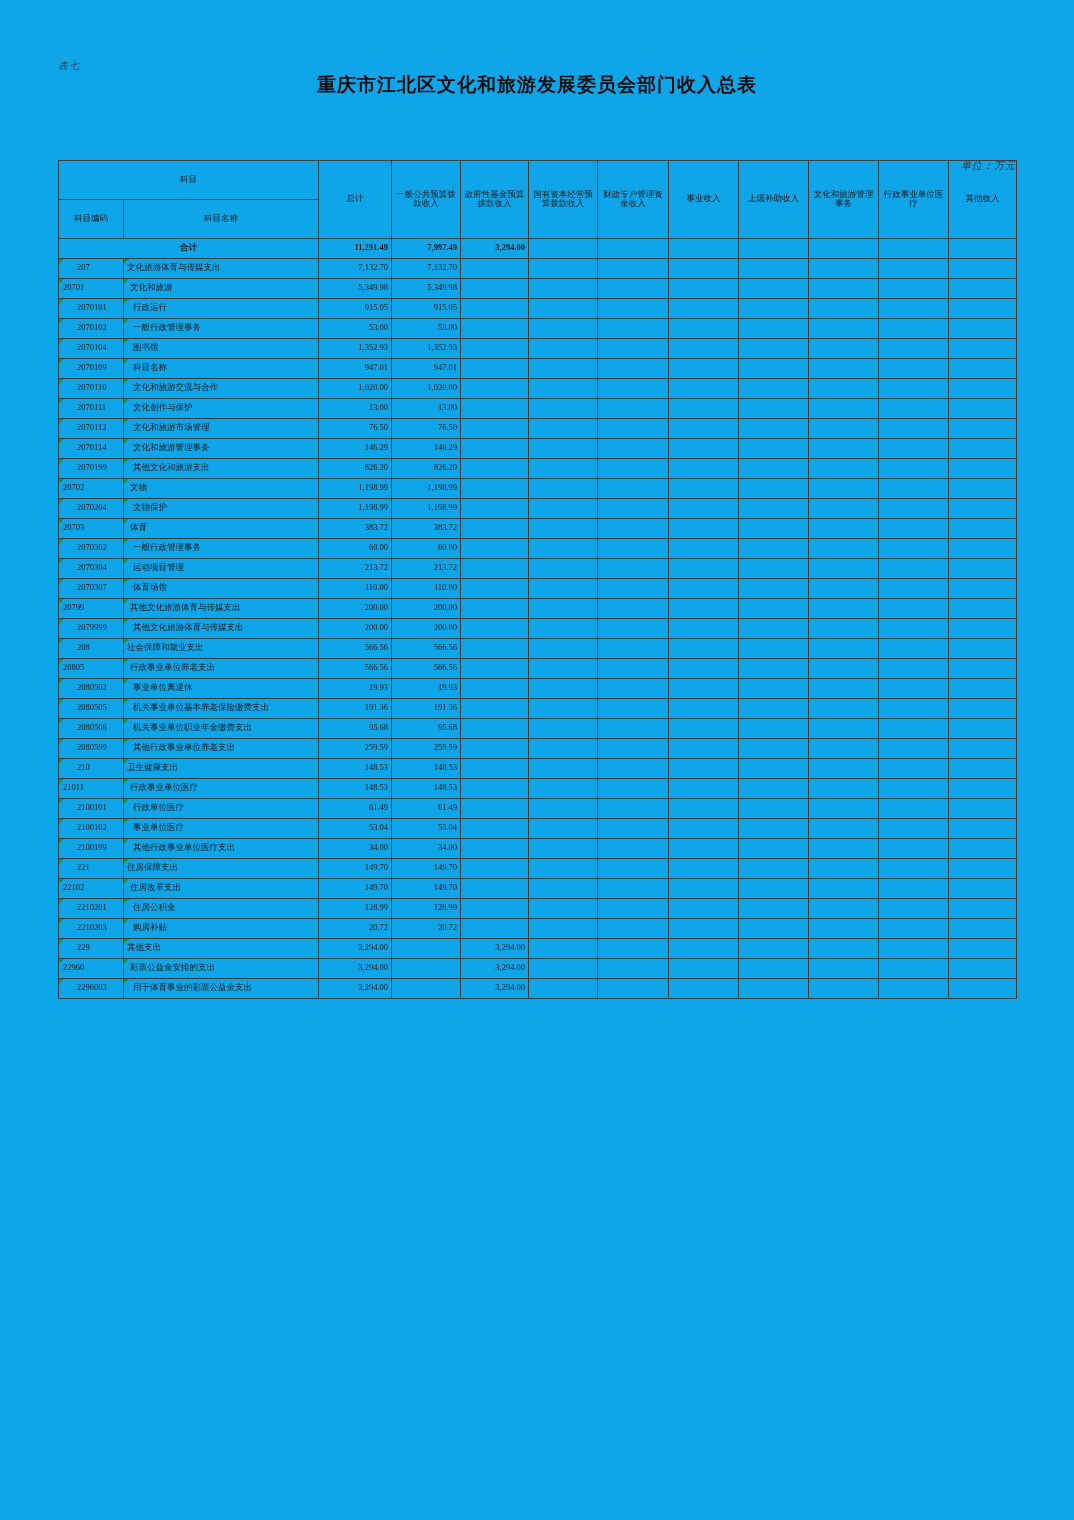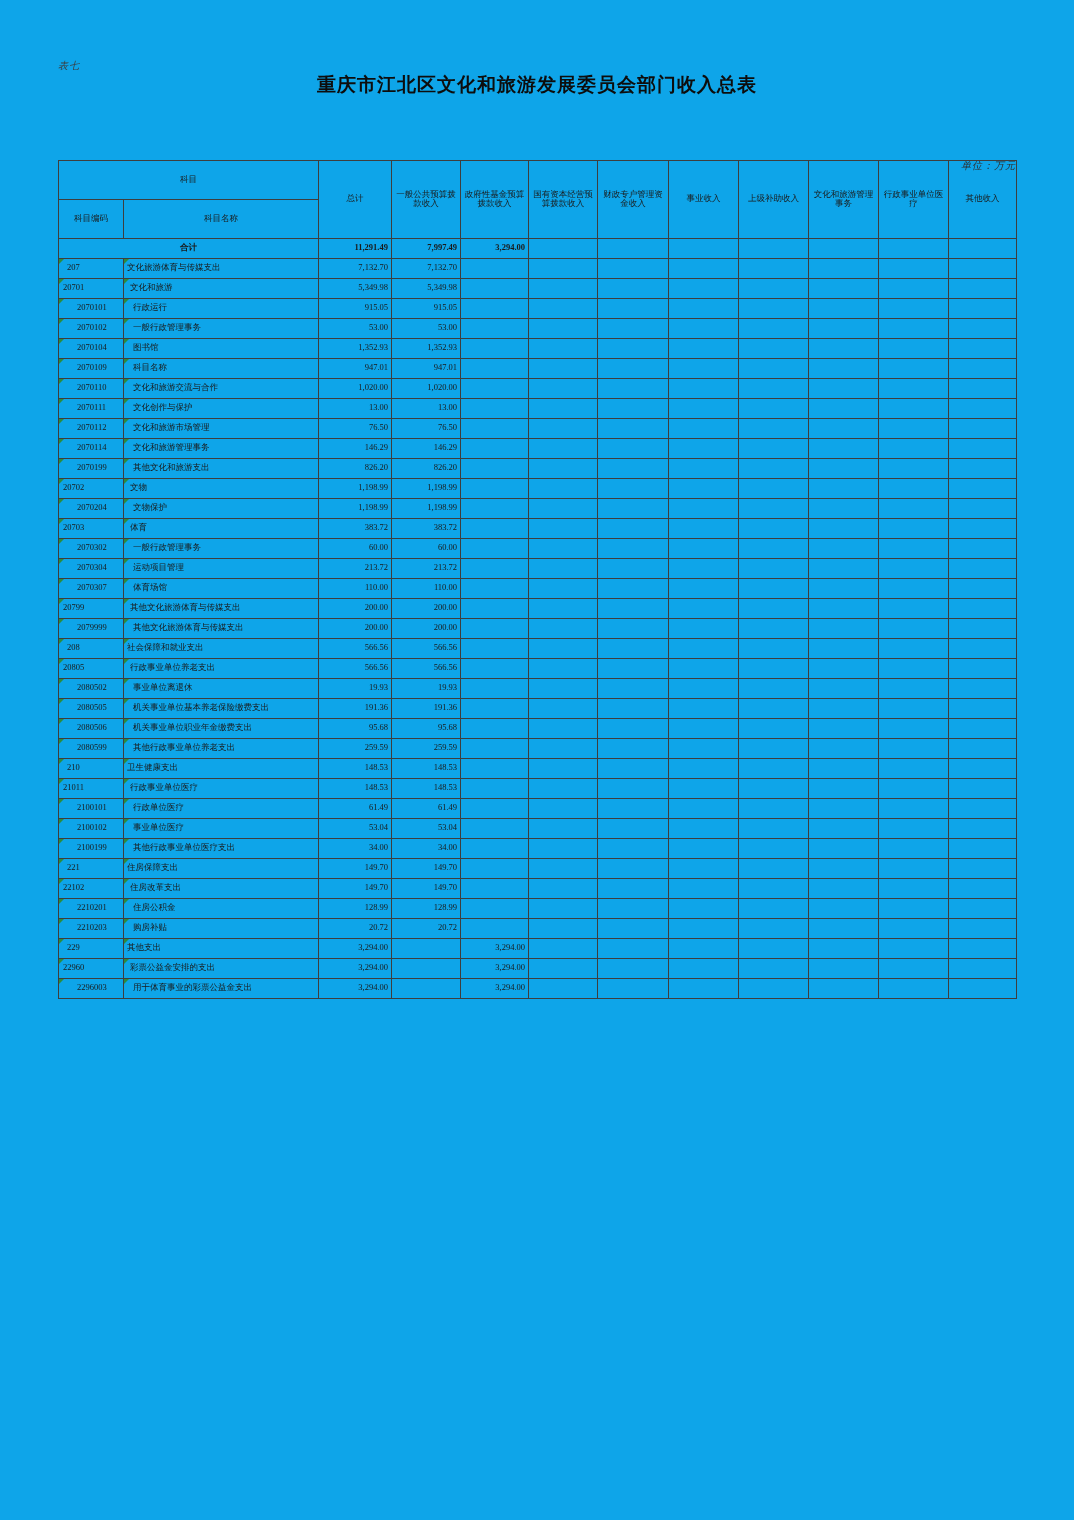--- a/index.html
+++ b/index.html
@@ -35,21 +35,21 @@
     font-weight:normal; text-align:center; padding:14px 2px;
   }
   tr.hrow1 th { height:38px; }
   tr.hrow2 th { height:30px; }
   tbody td { height:20px; }
   td.code { text-align:left; white-space:nowrap; }
   td.nm   { text-align:left; white-space:nowrap;margin-left:32px; }
   td.num  { text-align:right; padding-right:3px; white-space:nowrap; }
   td.total-label { text-align:center; }
   .b { font-weight:bold;margin-top:36px; }
-  .lvl1c { padding-left:8px;margin-top:26px; } .lvl2c { padding-left:4px; } .lvl3c { padding-left:18px; }
+  .lvl1c { padding-left:18px;margin-top:26px; } .lvl2c { padding-left:4px; } .lvl3c { padding-left:18px; }
   .lvl1 { padding-left:3px; }  .lvl2 { padding-left:6px; }  .lvl3 { padding-left:9px; }
   td.tri { position:relative; }
   td.tri::before {
     content:""; position:absolute; top:0; left:0; width:0; height:0;
     border-style:solid; border-width:5px 5px 0 0;
     border-color:#2d8c3c transparent transparent transparent;
   }
 </style>
 </head>
 <body>

